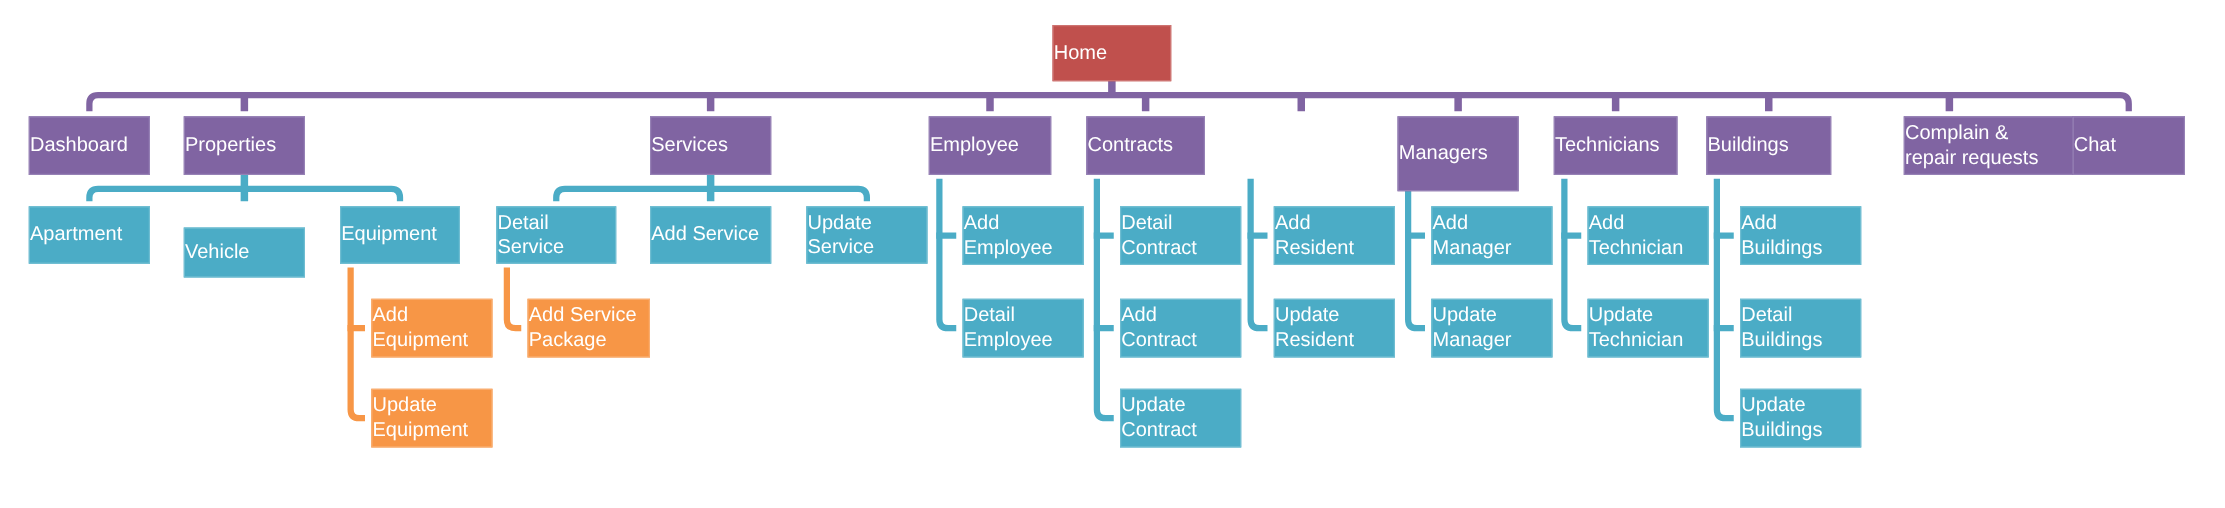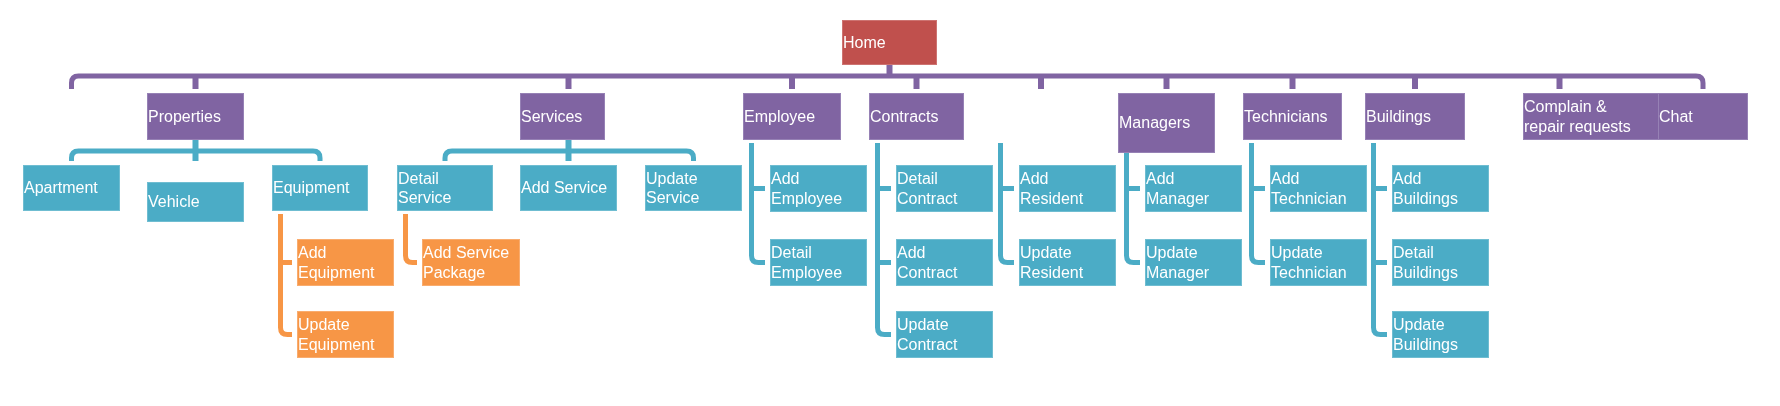--- a/index.html
+++ b/index.html
@@ -53,22 +53,23 @@
       <path d="M 1251.5 143 L 1251.5 255.5 Q 1251.5 262.5 1258.5 262.5 L 1265 262.5" stroke="#4BACC6" stroke-width="5" fill="none"></path>
       <path d="M 1249 188.5 L 1265 188.5" stroke="#4BACC6" stroke-width="5" fill="none"></path>
       <path d="M 1373.5 143 L 1373.5 327.5 Q 1373.5 334.5 1380.5 334.5 L 1387 334.5" stroke="#4BACC6" stroke-width="5" fill="none"></path>
       <path d="M 1371 188.5 L 1387 188.5" stroke="#4BACC6" stroke-width="5" fill="none"></path>
       <path d="M 1371 262.5 L 1387 262.5" stroke="#4BACC6" stroke-width="5" fill="none"></path>
       <path d="M 280.5 214 L 280.5 327.5 Q 280.5 334.5 287.5 334.5 L 292 334.5" stroke="#F79646" stroke-width="5" fill="none"></path>
       <path d="M 278 262.5 L 292 262.5" stroke="#F79646" stroke-width="5" fill="none"></path>
       <path d="M 405.5 214 L 405.5 255.5 Q 405.5 262.5 412.5 262.5 L 417 262.5" stroke="#F79646" stroke-width="5" fill="none"></path>
     </svg>
 <div class="node red" style="left: 842px; top: 20px; width: 95px; height: 45px;"><span>Home</span></div>
+    <div class="node purple" style="left: 23px; top: 93px; width: 97px; height: 47px;"><span>Dashboard</span></div>
     <div class="node purple" style="left: 147px; top: 93px; width: 97px; height: 47px;"><span>Properties</span></div>
-    <div class="node purple" style="left: 520px; top: 93px; width: 85px; height: 47px;"><span>Services</span></div>
+    <div class="node purple" style="left: 520px; top: 93px; width: 97px; height: 47px;"><span>Services</span></div>
     <div class="node purple" style="left: 743px; top: 93px; width: 98px; height: 47px;"><span>Employee</span></div>
     <div class="node purple" style="left: 869px; top: 93px; width: 95px; height: 47px;"><span>Contracts</span></div>
     <div class="node purple" style="left: 1118px; top: 93px; width: 97px; height: 60px;"><span>Managers</span></div>
     <div class="node purple" style="left: 1243px; top: 93px; width: 99px; height: 47px;"><span>Technicians</span></div>
     <div class="node purple" style="left: 1365px; top: 93px; width: 100px; height: 47px;"><span>Buildings</span></div>
     <div class="node purple" style="left: 1491px; top: 93px; width: 149px; height: 47px; margin-left: 32px;"><span>Complain &amp;
 repair requests</span></div>
     <div class="node purple" style="left: 1658px; top: 93px; width: 90px; height: 47px;"><span>Chat</span></div>
     <div class="node teal" style="left: 23px; top: 165px; width: 97px; height: 46px;"><span>Apartment</span></div>
     <div class="node teal" style="left: 147px; top: 182px; width: 97px; height: 40px;"><span>Vehicle</span></div>

